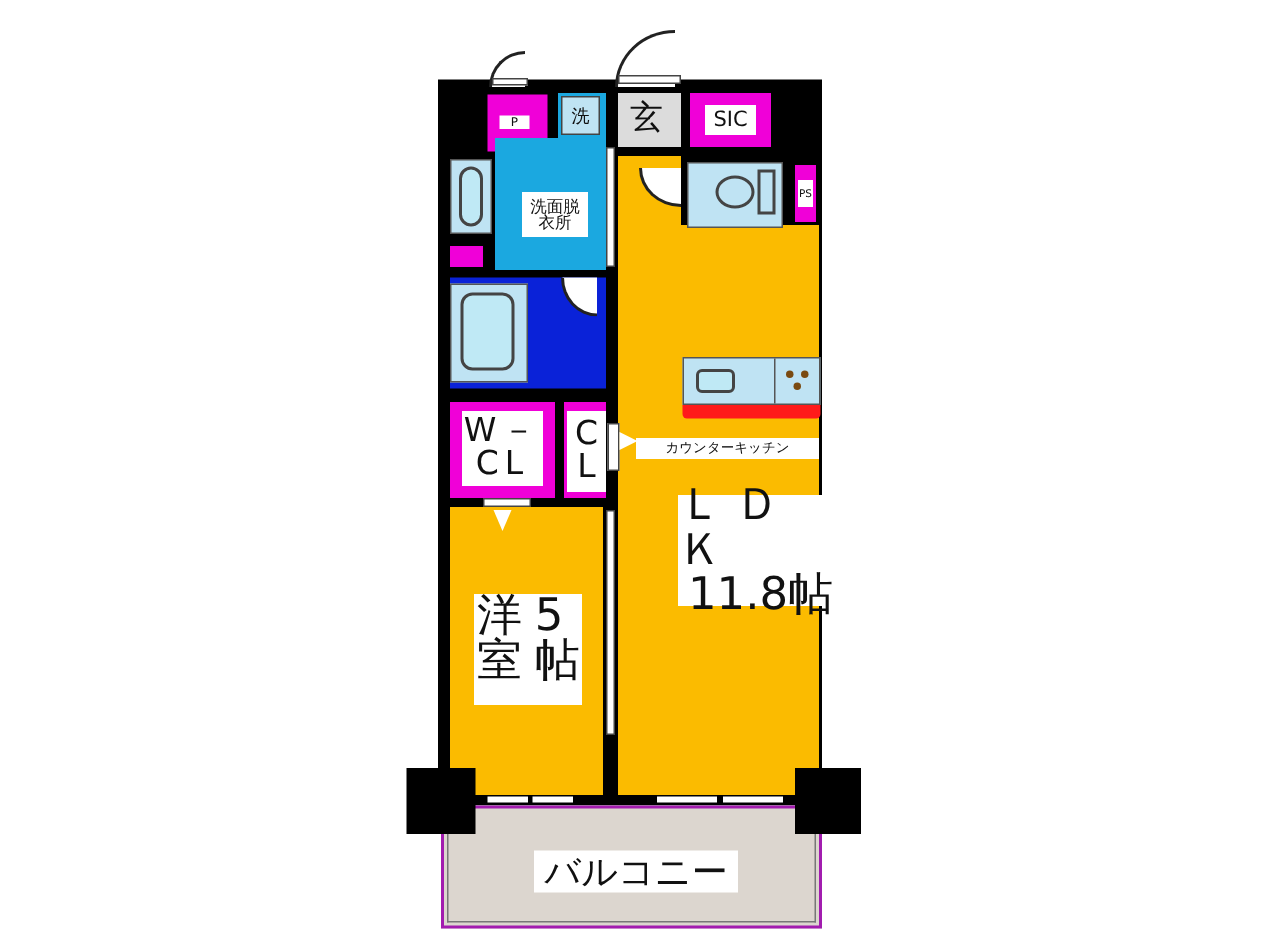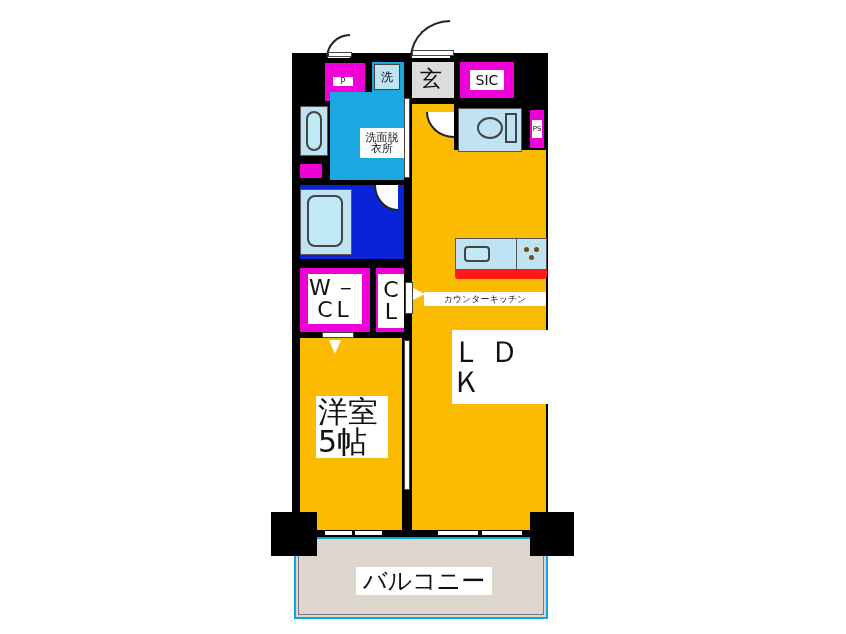--- a/index.html
+++ b/index.html
@@ -11,21 +11,21 @@
   .cyan { background: #1ba8e0; }
   .blue { background: #0a22d8; }
   .magenta { background: #f000d8; }
   .grey { background: #dcdcdc; }
   .lightblue { background: #bfe3f3; }
   .white { background: #ffffff; }
   .label { background: #ffffff; color: #111; display: flex; align-items: center;
            justify-content: center; line-height: 1; }
   .door-arc { border: 2px solid #222; border-bottom: none; border-left: none;
               border-radius: 0 100% 0 0; background: #fff; }
-  .balcony { background: #dcd6cf; border: 2px solid #0ea5e9; padding-left: 16px; }
+  .balcony { background: #dcd6cf; border: 2px solid #a21caf; padding-left: 16px; }
   .outline { border: 2px solid #555; }
 </style>
 </head>
 <body>
 
 <div class="abs wall" style="left:292px; top:53px; width:256px; height:484px;"></div>
 
 <div class="abs door-arc" style="left:410px; top:20px; width:40px; height:38px; border-left:2px solid #222; border-right:none; border-radius:100% 0 0 0;"></div>
 <div class="abs white" style="left:412px; top:50px; width:42px; height:6px; border:1px solid #444;"></div>
 <div class="abs door-arc" style="left:326px; top:34px; width:24px; height:24px; border-left:2px solid #222; border-right:none; border-radius:100% 0 0 0;"></div>
@@ -33,21 +33,21 @@
 
 <div class="abs magenta" style="left:325px; top:63px; width:40px; height:38px;">
   <div class="abs label" style="left:8px; top:14px; width:20px; height:9px; font-size:8px;">P</div>
 </div>
 
 <div class="abs cyan" style="left:330px; top:92px; width:74px; height:88px;"></div>
 <div class="abs cyan" style="left:372px; top:62px; width:32px; height:40px;"></div>
 <div class="abs lightblue outline" style="left:374px; top:64px; width:26px; height:26px; border:1px solid #444;">
   <div class="abs label" style="left:2px; top:3px; width:20px; height:18px; font-size:12px; background:transparent;">洗</div>
 </div>
-<div class="abs label" style="left:360px; top:128px; width:44px; height:30px; flex-direction:column; font-size:11px;">
+<div class="abs label" style="left:348px; top:128px; width:44px; height:30px; flex-direction:column; font-size:11px;">
   <span>洗面脱</span>
   <span>衣所</span>
 </div>
 
 <div class="abs lightblue" style="left:300px; top:106px; width:28px; height:50px; border:1px solid #555;">
   <div class="abs" style="left:5px; top:4px; width:16px; height:40px; border:2px solid #444; border-radius:10px; background:#bfe9f5;"></div>
 </div>
 <div class="abs magenta" style="left:300px; top:164px; width:22px; height:14px;"></div>
 
 <div class="abs blue" style="left:300px; top:185px; width:104px; height:74px;"></div>
@@ -66,35 +66,36 @@
 <div class="abs magenta" style="left:376px; top:268px; width:28px; height:64px;">
   <div class="abs label" style="left:2px; top:6px; width:26px; height:54px; flex-direction:column; font-size:22px;">
     <span>C</span>
     <span>L</span>
   </div>
 </div>
 
 <div class="abs yellow" style="left:300px; top:338px; width:102px; height:192px;"></div>
 <div class="abs white" style="left:322px; top:332px; width:32px; height:6px; border:1px solid #444;"></div>
 <div class="abs" style="left:329px; top:340px; width:0; height:0; border-left:6px solid transparent; border-right:6px solid transparent; border-top:14px solid #fff;"></div>
-<div class="abs label" style="left:316px; top:396px; width:72px; height:62px; flex-direction:column; align-items:flex-start; padding-left:2px; font-size:30px;">
+<div class="abs label" style="left:316px; top:396px; width:72px; height:74px; flex-direction:row; align-items:flex-start; padding-left:2px; font-size:30px;">
   <span>洋室</span>
   <span>5帖</span>
 </div>
 
 <div class="abs yellow" style="left:412px; top:150px; width:134px; height:380px;"></div>
 <div class="abs yellow" style="left:412px; top:104px; width:42px; height:50px;"></div>
 <div class="abs white" style="left:426px; top:112px; width:28px; height:26px; border-radius:0 0 0 100%; border-left:2px solid #222; border-bottom:2px solid #222; background:#fff;"></div>
 <div class="abs" style="left:404px; top:340px; width:6px; height:150px; background:#fff; border:1px solid #444;"></div>
 <div class="abs" style="left:404px; top:98px; width:6px; height:80px; background:#fff; border:1px solid #444;"></div>
 <div class="abs white" style="left:405px; top:282px; width:8px; height:32px; border:1px solid #444;"></div>
 <div class="abs" style="left:413px; top:288px; width:0; height:0; border-top:6px solid transparent; border-bottom:6px solid transparent; border-left:12px solid #fff;"></div>
 
 <div class="abs label" style="left:420px; top:330px; width:110px; height:74px; flex-direction:column; font-size:30px;margin-left:32px;">
   <span style="letter-spacing:8px;">ＬＤＫ</span>
+  <span>11.8帖</span>
 </div>
 
 <div class="abs lightblue" style="left:455px; top:238px; width:92px; height:32px; border:1px solid #555;">
   <div class="abs" style="left:8px; top:7px; width:26px; height:16px; border:2px solid #444; border-radius:4px; background:#bfe9f5;"></div>
   <div class="abs" style="left:60px; top:0; width:1px; height:30px; background:#555;"></div>
   <div class="abs" style="left:68px; top:8px; width:5px; height:5px; border-radius:50%; background:#7a4a10;"></div>
   <div class="abs" style="left:78px; top:8px; width:5px; height:5px; border-radius:50%; background:#7a4a10;"></div>
   <div class="abs" style="left:73px; top:16px; width:5px; height:5px; border-radius:50%; background:#7a4a10;"></div>
 </div>
 <div class="abs" style="left:455px; top:270px; width:92px; height:9px; background:#ff1a1a; border-radius:0 0 3px 3px;"></div>

